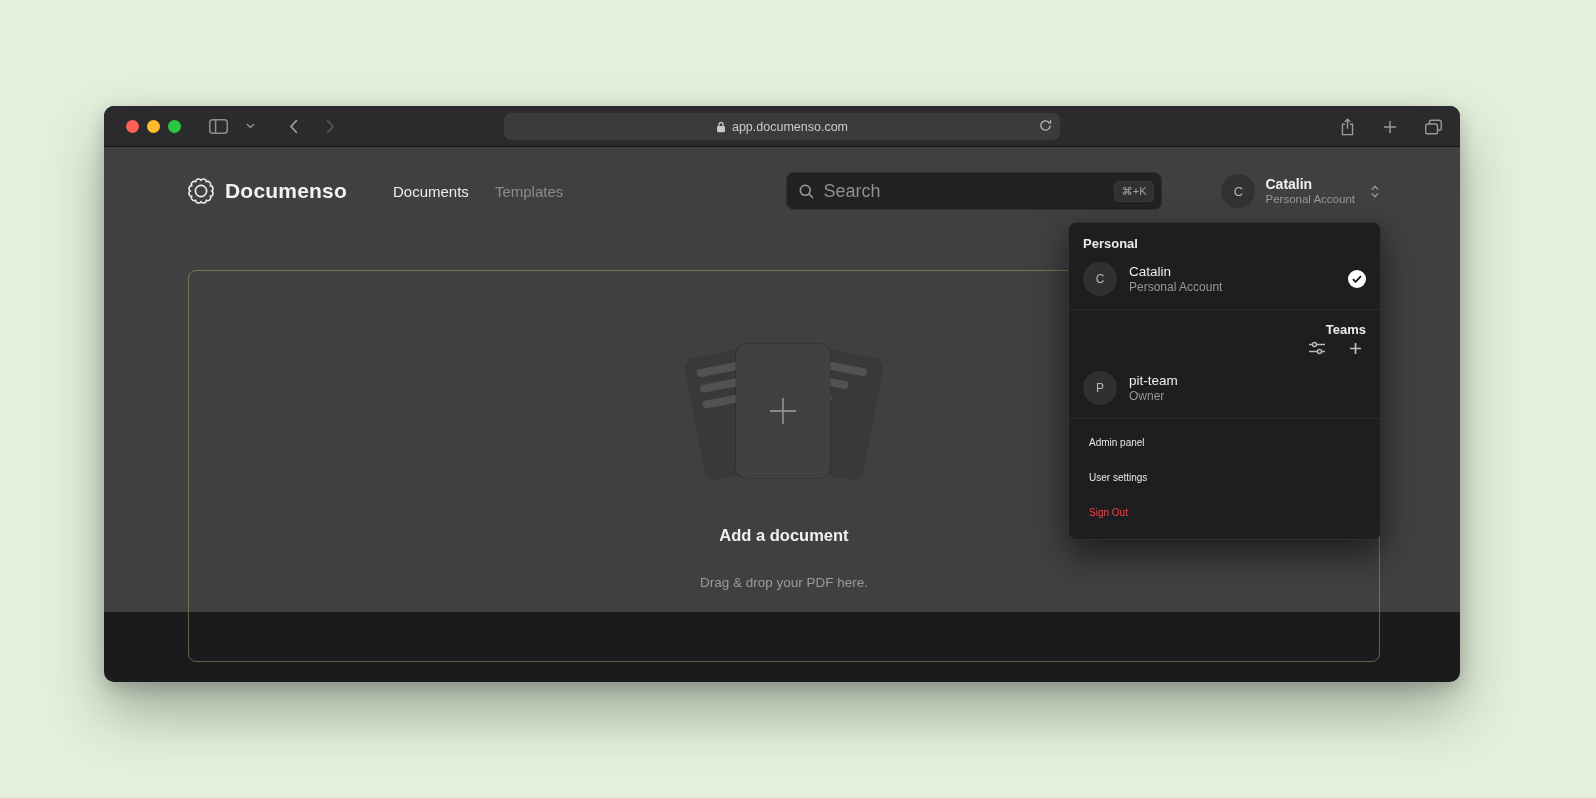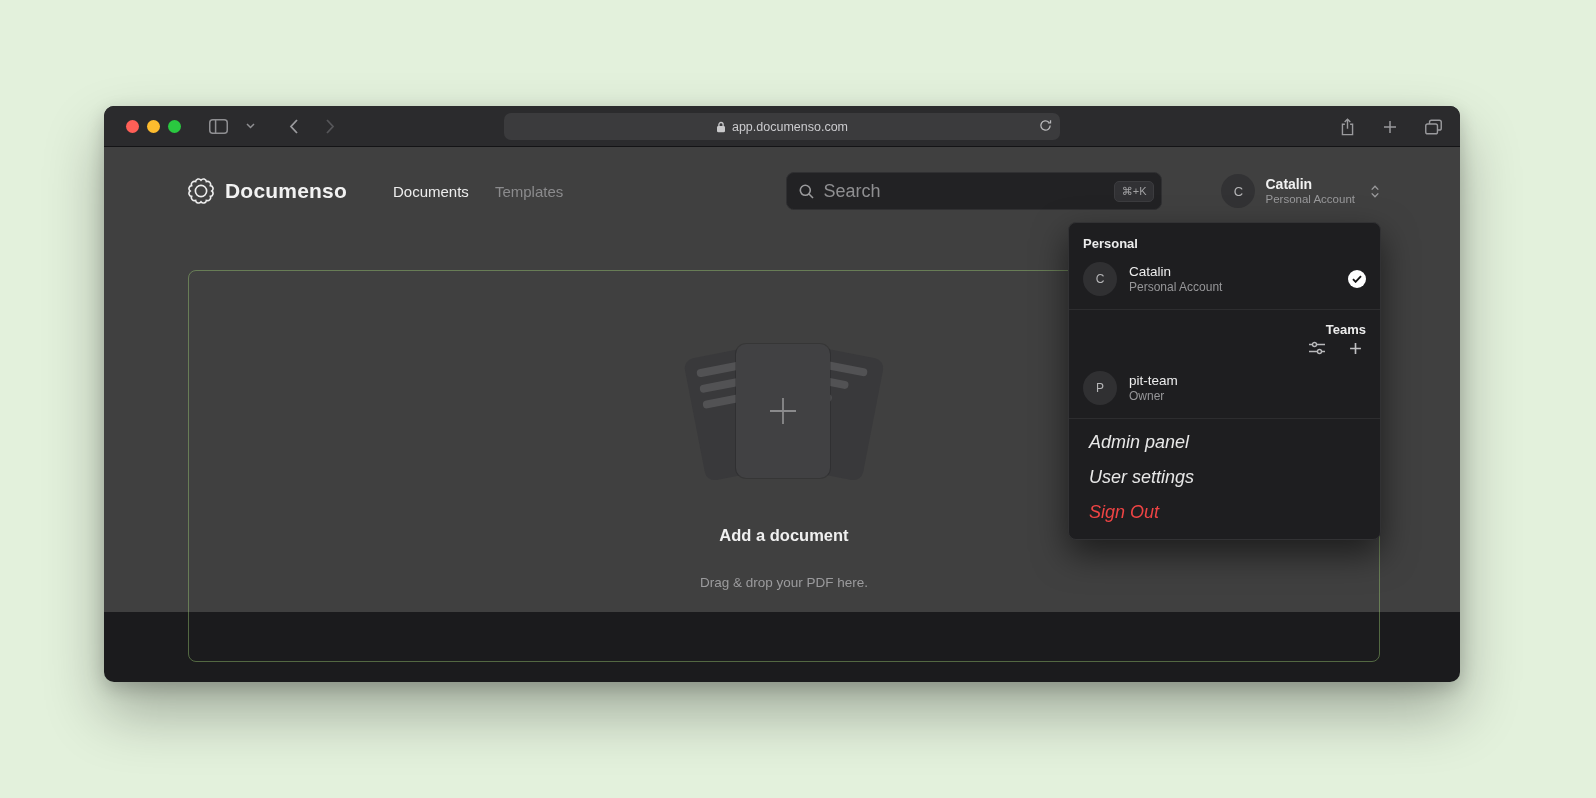--- a/index.html
+++ b/index.html
@@ -88,21 +88,21 @@
   .check {
     margin-left:auto; width:18px; height:18px; border-radius:50%; background:#ffffff;
     display:flex; align-items:center; justify-content:center; flex:0 0 auto;
   }
   .divider { height:1px; background:#2d2d2f; }
   .teams-head { display:flex; align-items:flex-end; padding:12px 14px 8px;flex-direction:column; }
   .teams-icons { margin-left:auto; display:flex; align-items:center; gap:16px; }
   .menu-list { padding:6px 0 2px; }
   .menu-item {
     height:35px; display:flex; align-items:center; padding:0 14px 0 20px;
-    color:#e8e8e8; font-size:18px; cursor:default;font-style:italic;
+    color:#e8e8e8; font-size:10px; cursor:default;
   }
   .menu-item.danger { color:#ef4444; }
 
   
   .dropzone {
     margin:35px 80px 0 84px; height:392px;
     border:1px solid rgba(152, 199, 112, 0.45); border-radius:8px;
     display:flex; flex-direction:column; align-items:center; justify-content:center;gap:20px;
   }
   .cards { position:relative; width:220px; height:142px; margin-bottom:22px; }

